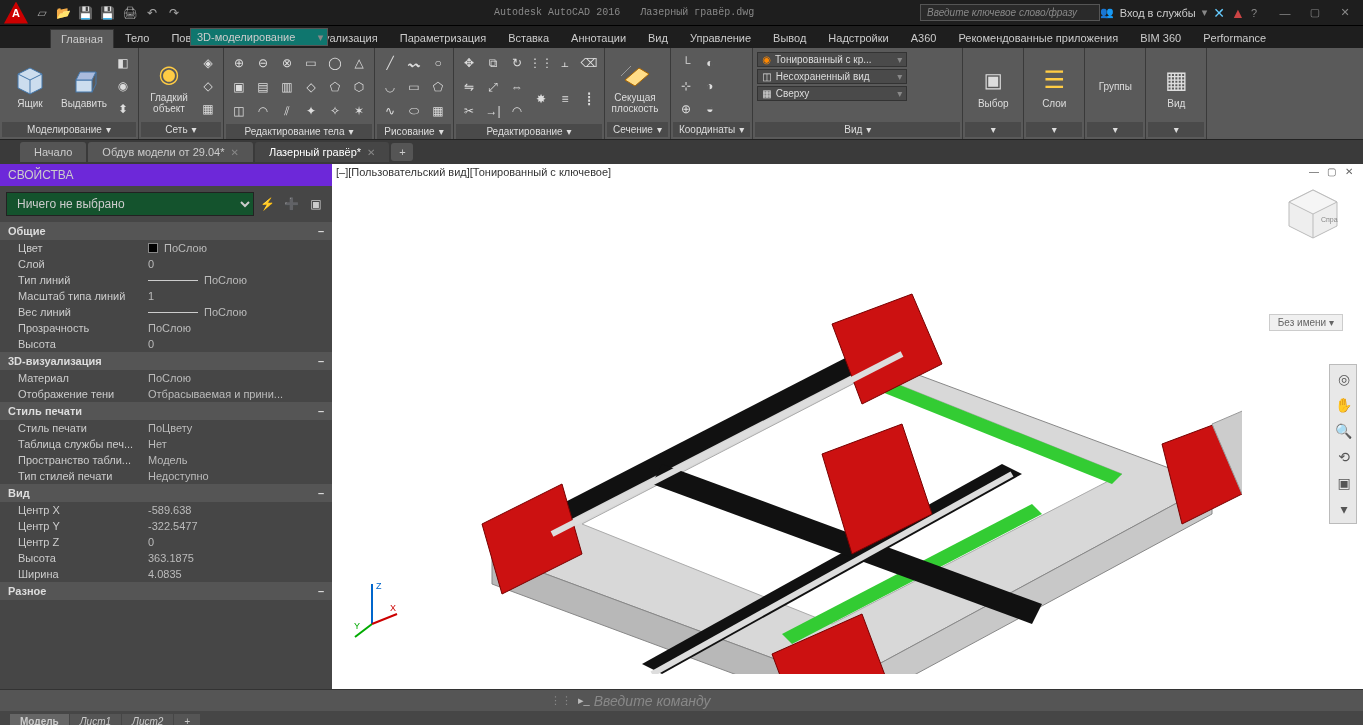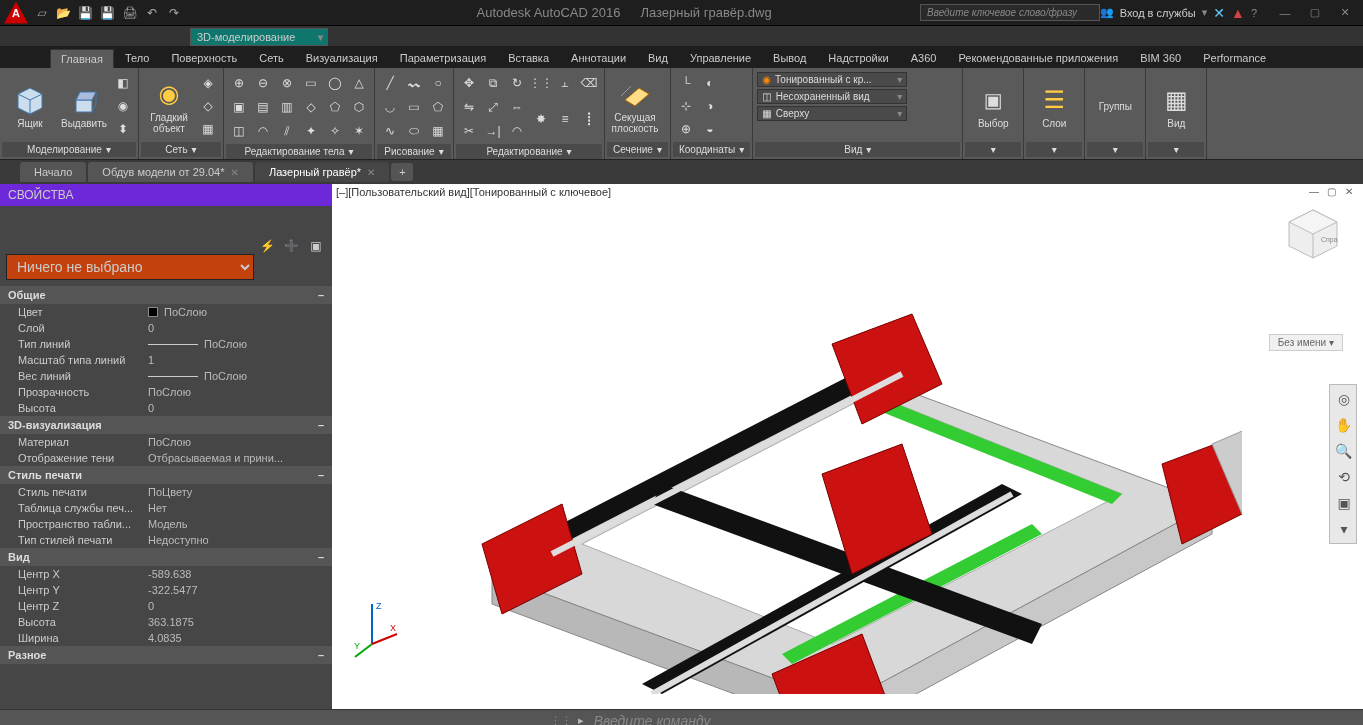--- a/index.html
+++ b/index.html
@@ -42,39 +42,38 @@
   background: #0f766e;
   border: 1px solid #555;
   padding: 2px 32px 2px 6px;
   font-size: 11px;
   color: #ccc;
   position: relative;
   margin-top: 48px;
 }
 .workspace-dd::after { content: "▾"; position: absolute; right: 4px; top: 2px; color: #888; }
 .title-text {
-  flex: 1; text-align: left; color: #888; font-size: 13px;
-  display: flex; gap: 20px; justify-content: center;
+  flex: 1; text-align: left; color: #888; font-size: 10px;
+  display: flex; gap: 20px; justify-content: center; font-family: Liberation Mono, monospace;
 }
 .search-box {
   background: #2a2a2a; border: 1px solid #555;
   padding: 2px 6px; width: 180px; color: #888;
   font-style: italic; font-size: 10px;
 }
 .title-right { display: flex; gap: 6px; align-items: center; }
 .signin { color: #ccc; font-size: 11px; cursor: pointer; }
 .win-controls { display: flex; gap: 2px; margin-left: 8px; }
 .win-btn { width: 28px; height: 20px; display: flex; align-items: center; justify-content: center; color: #888; }
 
 
 .ribbon-tabs {
   height: 22px; background: #1e1e1e;
   display: flex; align-items: flex-end;
   padding-left: 50px;
-  margin-top: 20px;
 }
 .ribbon-tab {
   padding: 3px 10px; color: #ccc; font-size: 11px; cursor: pointer;
   border: 1px solid transparent;
 }
 .ribbon-tab.active {
   background: #5a5a5a;
   border: 1px solid #333;
   border-bottom: none;
 }
@@ -149,22 +148,22 @@
   display: flex; flex-direction: column;
 }
 .props-title {
   background: #6d28d9; padding: 4px 8px;
   font-size: 12px; color: #ccc;
 }
 .props-toolbar {
   display: flex; gap: 4px; padding: 6px; align-items: center;
 }
 .props-select {
-  flex: 1; background: #c2410c; border: 1px solid #222;
-  color: #ccc; padding: 3px 6px; font-size: 14px; margin-top: 42px;
+  flex: 1; background: #14532d; border: 1px solid #222;
+  color: #ccc; padding: 3px 6px; font-size: 12px;
 }
 .props-tb-btn {
   width: 20px; height: 20px;
   display: flex; align-items: center; justify-content: center;
   color: #ccc; cursor: pointer; font-size: 12px;
 }
 .props-body { flex: 1; overflow-y: auto; }
 .prop-group-hdr {
   background: #555; padding: 3px 8px;
   font-weight: bold; font-size: 11px; color: #ddd;

